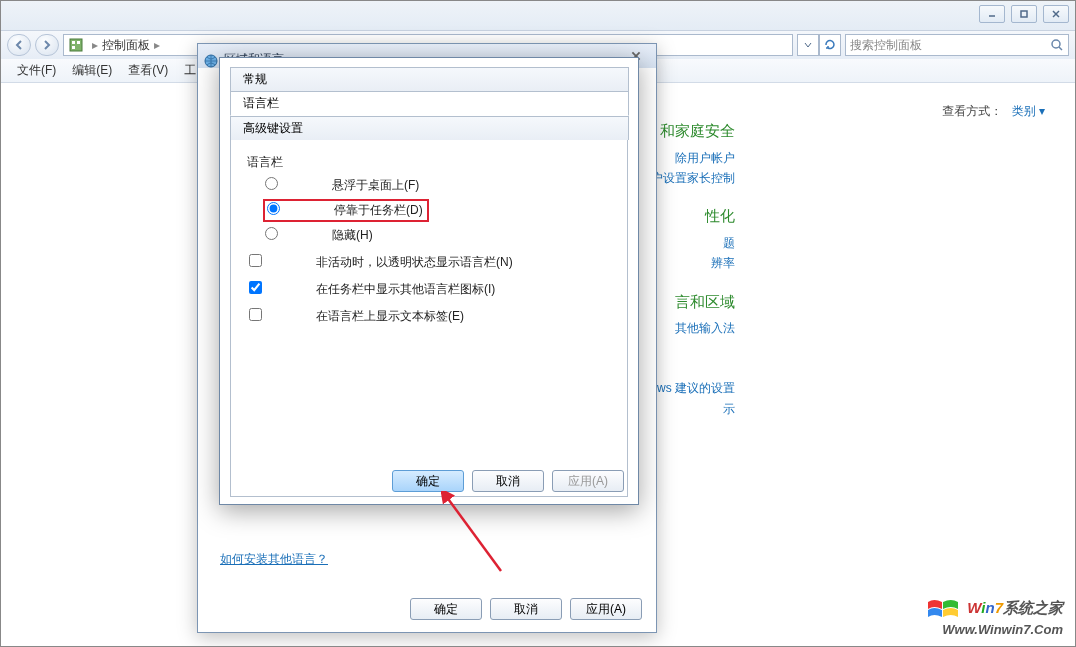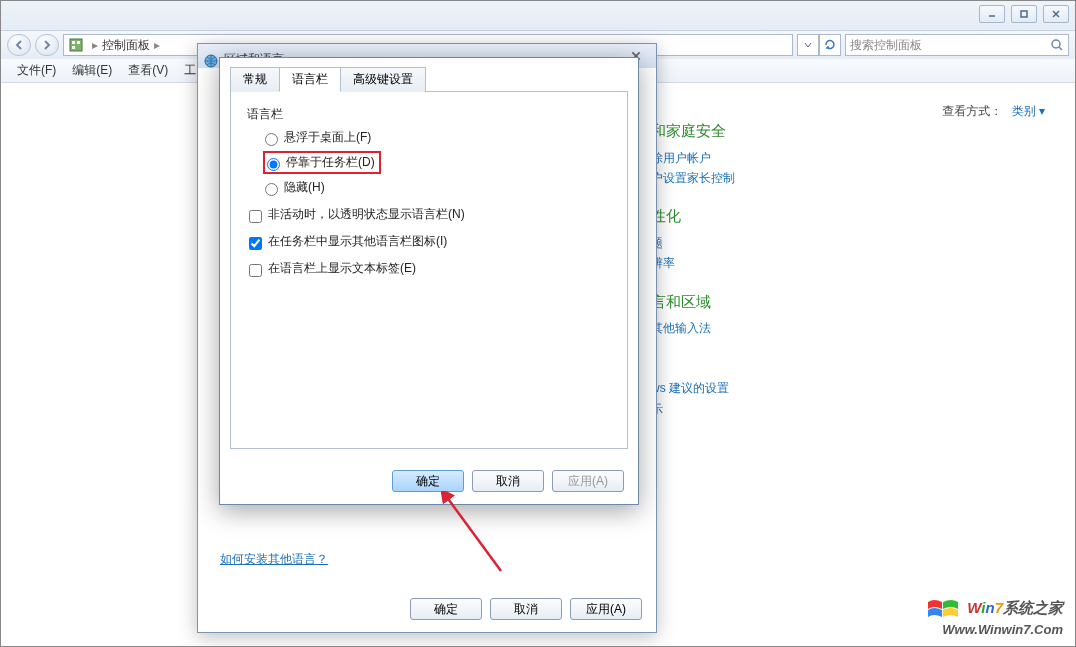--- a/index.html
+++ b/index.html
@@ -21,47 +21,47 @@
 .refresh-btn{width:22px;height:22px;border:1px solid #aab9cd;background:#fff;display:flex;align-items:center;justify-content:center;}
 .search-box { width:224px; height:22px; border:1px solid #aab9cd; background:#fff; display:flex; align-items:center; padding:0 4px; font-size:12px; color:#888; position:relative;}
 .search-box .mag{position:absolute;right:4px;top:3px;}
 
 
 .menu-bar { position:absolute; top:58px; left:0; right:0; height:24px; background:linear-gradient(#f8fafd,#eef3f9); border-bottom:1px solid #d2dbe7; display:flex; align-items:center; padding:0 8px; font-size:12px; color:#333;}
 .menu-item { padding:3px 8px; cursor:pointer;}
 
 
 .main-area{ position:absolute; top:82px; left:0; right:0; bottom:0; background:#fff;}
-.right-col{ position:absolute; left:650px; top:20px; font-size:13px; line-height:1.9; }
+.right-col{ position:absolute; left:650px; top:20px; font-size:13px; line-height:1.9;text-align:right; }
 .view-mode{ position:absolute; right:30px; top:20px; font-size:12px; color:#444;}
 .view-mode a{ color:#1a6fb8; text-decoration:none; margin-left:6px;}
 .cat-head{ color:#2e8b2e; font-size:15px; margin-top:14px; margin-bottom:2px;}
 .cat-link{ color:#1a6fb8; font-size:12px; display:block; text-decoration:none; line-height:1.7;}
 
 
 .dlg-region{ position:absolute; left:196px; top:42px; width:460px; height:590px; background:#fff; border:1px solid #7c95b3; box-shadow:0 4px 18px rgba(0,0,0,.25);}
 .dlg-region .titlebar{ height:24px; background:linear-gradient(#e7eef8,#d6e2f1); display:flex; align-items:flex-end; padding:0 6px; font-size:12px; color:#2c3e55;}
 .dlg-region .titlebar .globe{width:14px;height:14px;margin-right:6px;}
 .dlg-region .close{position:absolute;right:4px;top:3px;width:32px;height:17px;border-radius:2px;display:flex;align-items:center;justify-content:center;background:#d95b5b00;}
 .dlg-region .body{ padding:20px 22px; font-size:12px;}
 .dlg-region .footer{ position:absolute; bottom:12px; right:14px; display:flex; gap:8px;}
 .w7btn{ min-width:72px; height:22px; font-size:12px; border:1px solid #8a9db5; border-radius:3px; background:linear-gradient(#fdfdfe,#e7edf4); cursor:pointer; padding:0 10px;}
 .w7btn:disabled{color:#999;}
 
 
 .dlg-lang{ position:absolute; left:218px; top:56px; width:420px; height:448px; background:#fff; border:1px solid #6f88a6; box-shadow:0 6px 24px rgba(0,0,0,.35);}
 .dlg-lang .titlebar{ height:26px; background:linear-gradient(#e9f0f9,#d6e3f2); display:flex; align-items:center; padding:0 6px; font-size:12px; color:#2c3e55; position:relative;}
 .dlg-lang .titlebar .ico{width:16px;height:16px;margin-right:6px;}
 .dlg-lang .close{position:absolute;right:5px;top:4px;width:40px;height:17px;border-radius:2px;background:linear-gradient(#e77,#c33);display:flex;align-items:center;justify-content:center;color:#fff;font-weight:bold;font-size:11px;cursor:pointer;}
-.dlg-lang .tabs{ display:flex; margin:8px 10px 0 10px; font-size:12px; position:relative; }
+.dlg-lang .tabs{ display:flex; margin:8px 10px 0 10px; font-size:12px; position:relative;flex-direction:column; }
 .dlg-lang .tab{ padding:3px 12px; border:1px solid #b3bfce; border-bottom:none; background:linear-gradient(#f5f8fc,#e9eef5); margin-right:-1px; position:relative; top:1px; cursor:pointer;}
 .dlg-lang .tab.active{ background:#fff; z-index:2; border-bottom:1px solid #fff;}
 .dlg-lang .tabbody{ margin:0 10px 10px 10px; border:1px solid #b3bfce; height:358px; background:#fff; padding:14px 16px; font-size:12px; color:#222;}
 .dlg-lang .group-title{ margin-bottom:6px;}
-.dlg-lang .radio-row, .dlg-lang .check-row{ display:flex; align-items:flex-end; margin:5px 0 5px 18px;}
+.dlg-lang .radio-row, .dlg-lang .check-row{ display:flex; align-items:flex-start; margin:5px 0 5px 18px;gap:48px;}
 .dlg-lang .radio-row input, .dlg-lang .check-row input{ margin-right:6px;}
 .dlg-lang .hl{ border:2px solid #d23; padding:1px 4px 1px 2px; margin-left:16px; display:inline-flex; align-items:center;}
 .dlg-lang .check-row{ margin-left:2px; margin-top:10px;}
 .dlg-lang .bottom-btns{ position:absolute; bottom:12px; right:14px; display:flex; gap:8px;}
 .w7btn.primary{ background:linear-gradient(#d6ecff,#a9d4fb); border-color:#5d9dd6;}
 
 .arrow{ position:absolute; left:440px; top:490px; pointer-events:none;}
 .link{ color:#1a6fb8; text-decoration:underline; font-size:12px;text-align:center;}
 
 .watermark{ position:absolute; right:12px; bottom:8px; font-size:13px; font-style:italic; font-weight:bold; color:#555; text-align:right; line-height:1.2;}

